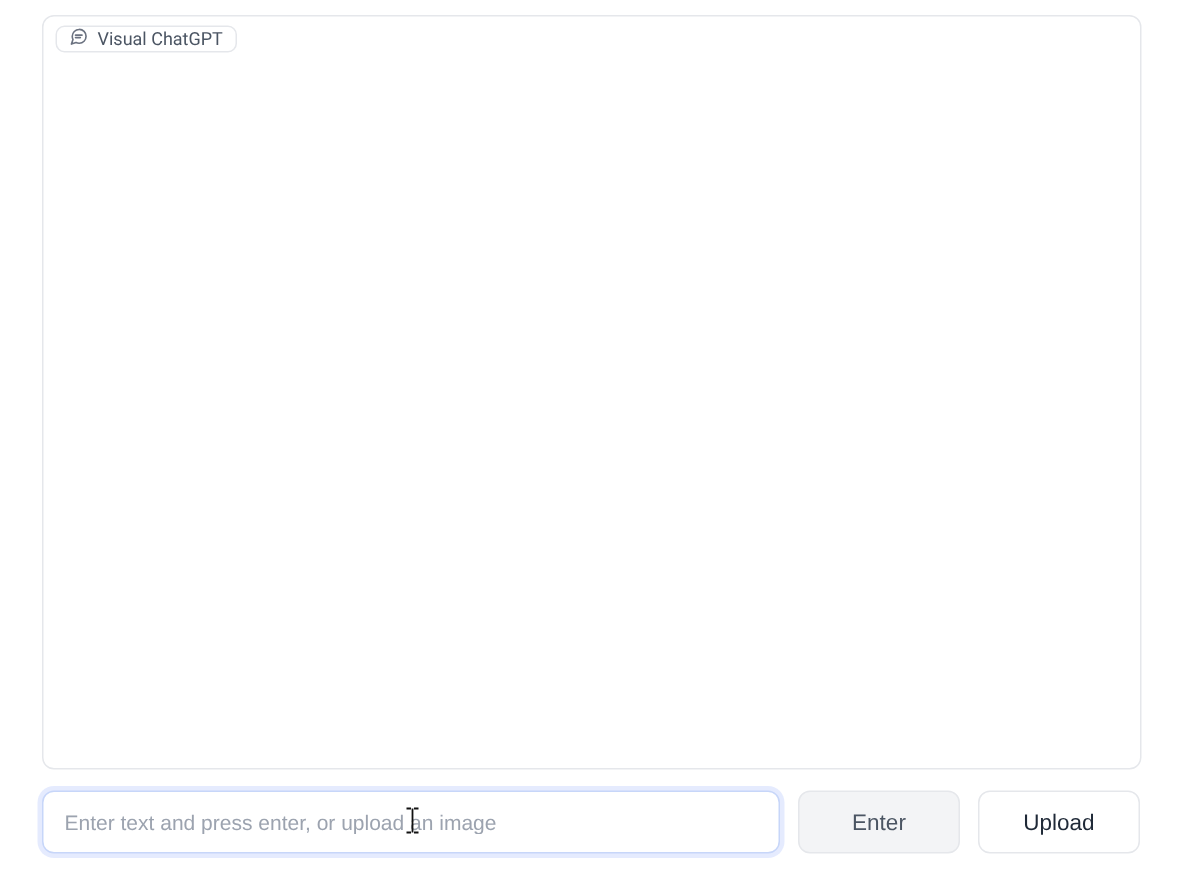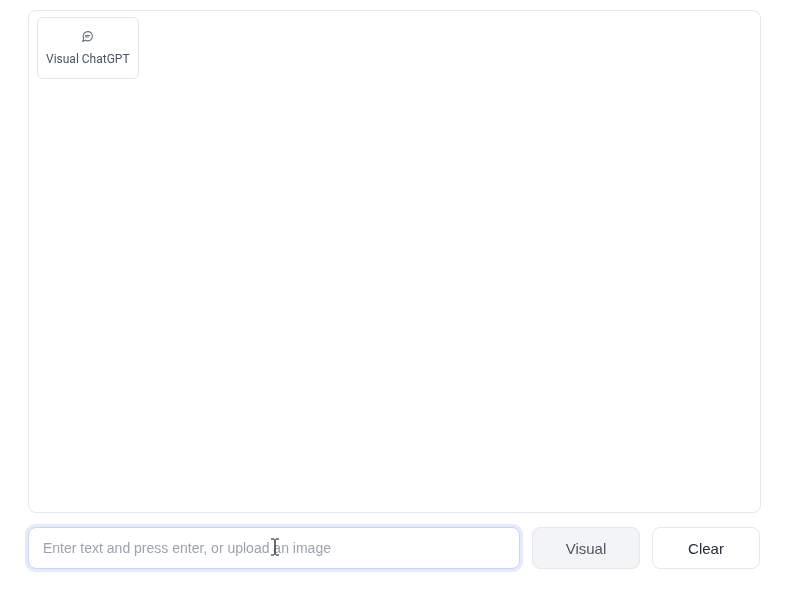--- a/index.html
+++ b/index.html
@@ -22,26 +22,25 @@
       border-radius: 8px;
       background: #ffffff;
       position: relative;
     }
     .chat-label {
       display: inline-flex;
       align-items: center;
       gap: 6px;
       border: 1px solid #e5e7eb;
       border-radius: 6px;
-      padding: 12px 8px;
+      padding: 0 8px;
       margin: 6px 0 0 8px;
       background: #ffffff;
       font-size: 12px;
       color: #4b5563;
-      flex-direction: column;
     }
     .chat-label svg {
       width: 13px;
       height: 13px;
       stroke: #6b7280;
     }
     .bottom-row {
       display: flex;
       align-items: center;
       gap: 12px;
@@ -111,21 +110,21 @@
         <line x1="8" y1="10" x2="16" y2="10"></line>
         <line x1="8" y1="13" x2="14" y2="13"></line>
       </svg>
     </span>
     <span>Visual ChatGPT</span>
   </div>
 </div>
 
 <div class="bottom-row">
   <input type="text" class="text-input" placeholder="Enter text and press enter, or upload an image" style="">
-  <button class="btn btn-clear">Visual</button>
-  <button class="btn btn-upload">Clear</button>
+  <button class="btn btn-clear">Enter</button>
+  <button class="btn btn-upload">Upload</button>
 </div>
 
 <div class="cursor-caret">
   <svg viewBox="0 0 14 20" fill="none" stroke-width="1.2">
     <path d="M3 2 h3 M11 2 h-3 M7 2 v16 M3 18 h3 M11 18 h-3"></path>
   </svg>
 </div>
 
 </body></html>

